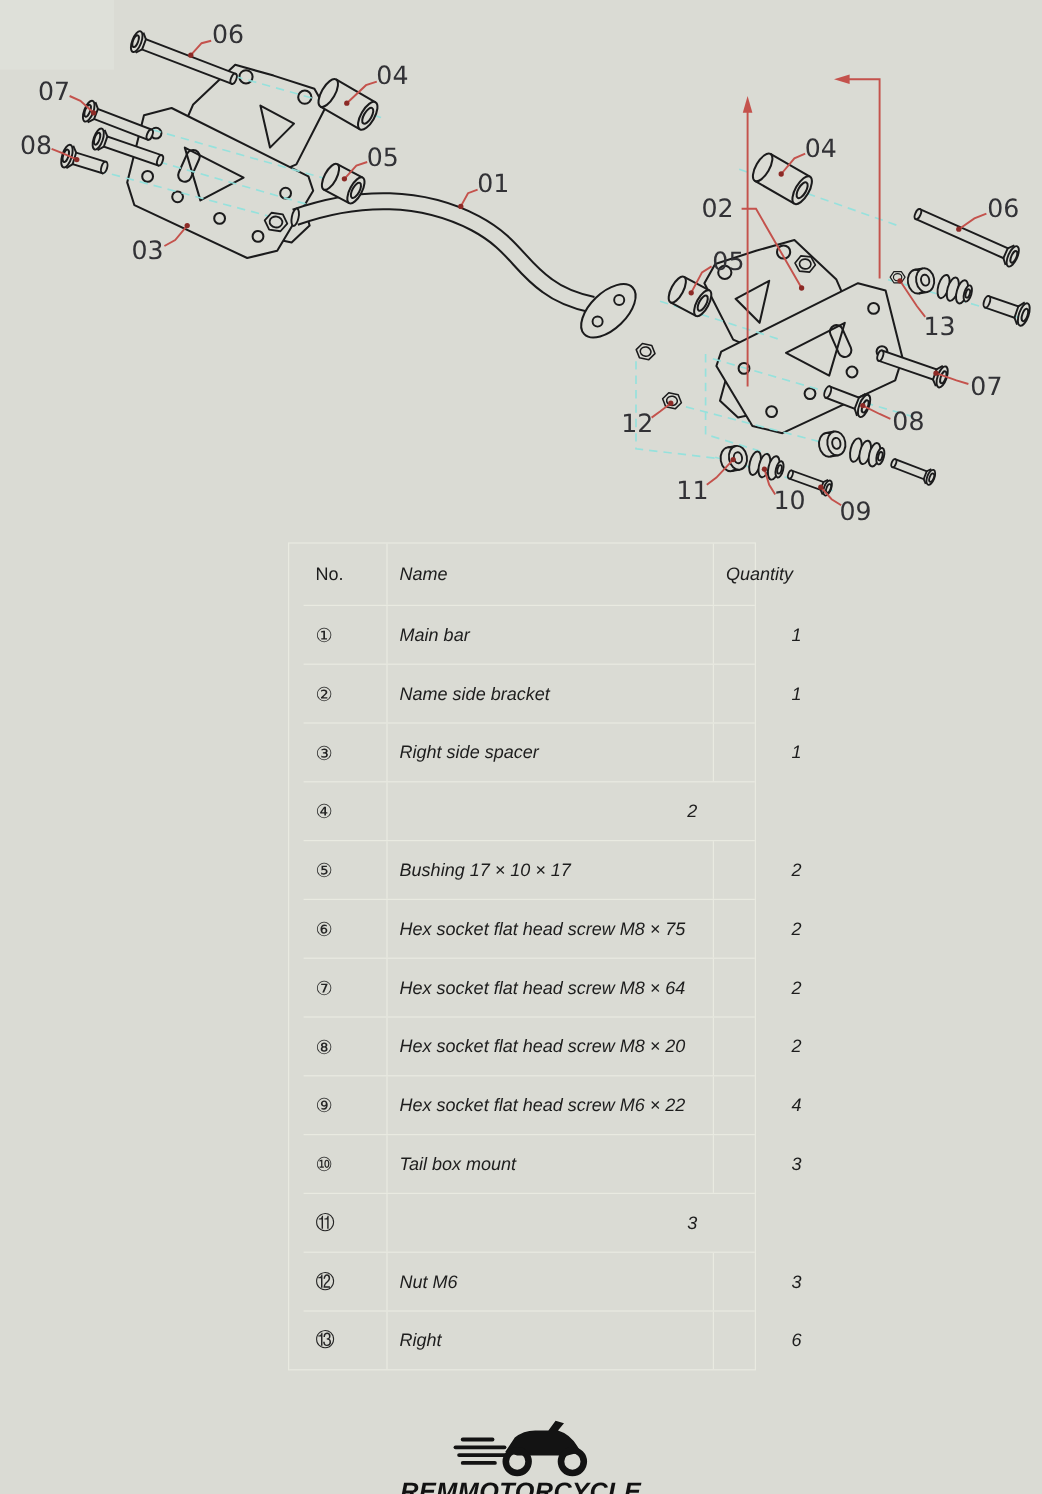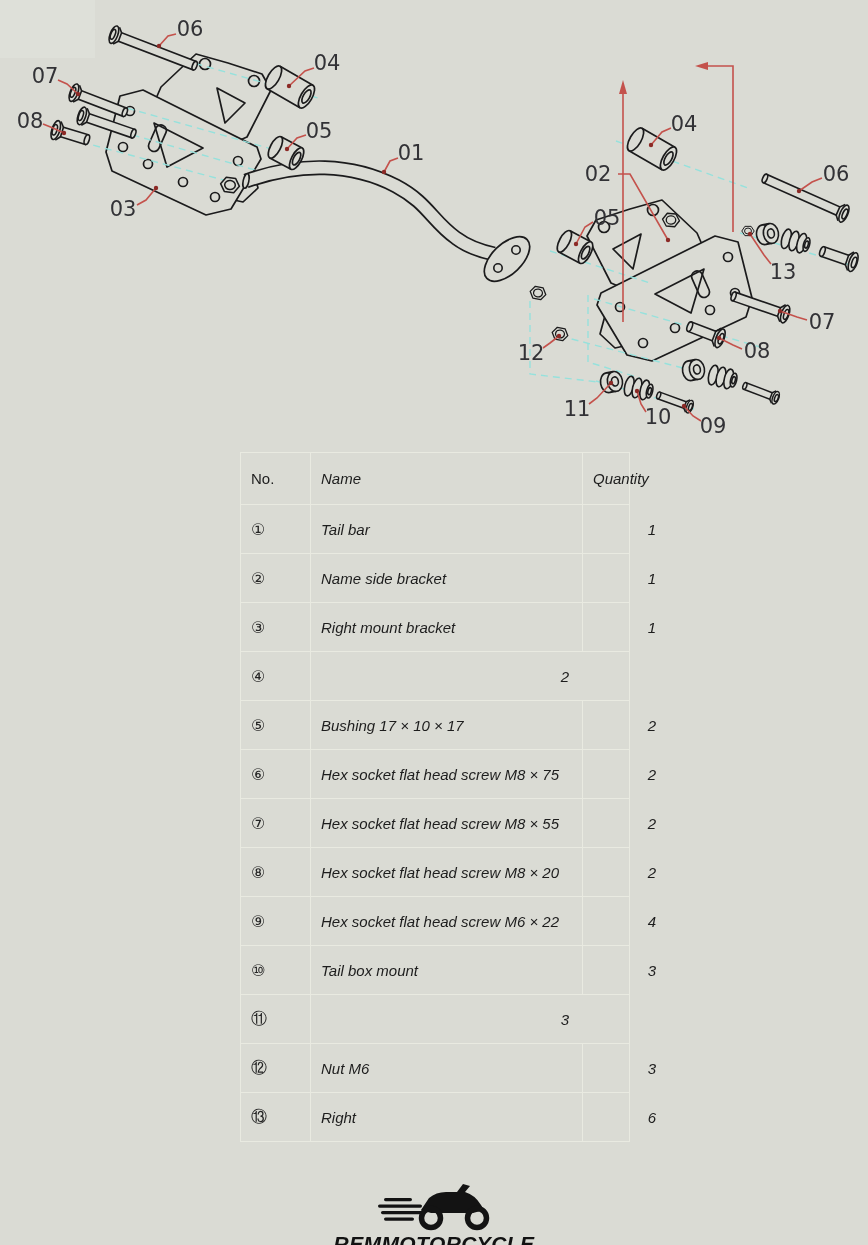--- a/index.html
+++ b/index.html
@@ -14,21 +14,21 @@
   *{margin:0;padding:0;box-sizing:border-box;}
   html,body{width:868px;height:1245px;}
   body{background:var(--bg);font-family:"Liberation Sans",sans-serif;position:relative;overflow:hidden;}
   .page{position:absolute;inset:0;width:868px;height:1245px;background:var(--bg);overflow:hidden;}
 
   .diagram-wrap{position:absolute;left:0;top:0;width:868px;height:455px;}
   .diagram-wrap svg{display:block;}
   .callout{font-family:"DejaVu Sans",sans-serif;font-size:21px;fill:#323236;}
 
   
-  .ptable{position:absolute;left:240px;top:452px;width:390px;border:1px solid var(--tline);background:var(--bg);}
+  .ptable{position:absolute;left:240px;top:452px;width:390px;border:1px solid var(--tline);background:var(--bg);padding-left:12px;}
   .prow{display:grid;grid-template-columns:69px 272px 87px;height:49px;border-top:1px solid var(--tline);}
   .prow.header{height:51px;border-top:none;}
   .cell{display:flex;align-items:center;padding:0 10px;font-size:15px;color:var(--ink);overflow:hidden;white-space:nowrap;}
   .cell.c2,.cell.c3{border-left:1px solid var(--tline);font-style:italic;}
   .cell.qty-val{justify-content:flex-end;padding-right:13px;}
   .cell.no-val{font-family:"DejaVu Sans",sans-serif;font-size:16px;color:#242424;}
 
   
   .footer{position:absolute;left:0;top:1182px;width:868px;display:flex;flex-direction:column;align-items:center;}
   .brand{margin-top:-2px;font-size:21px;font-weight:bold;font-style:italic;letter-spacing:.4px;color:#121212;}
@@ -264,50 +264,50 @@
   </div>
 
   <div class="ptable">
     <div class="prow header">
       <div class="cell c1">No.</div>
       <div class="cell c2">Name</div>
       <div class="cell c3">Quantity</div>
     </div>
     <div class="prow">
       <div class="cell c1 no-val">①</div>
-      <div class="cell c2">Tail bar</div>
+      <div class="cell c2">Main bar</div>
       <div class="cell c3 qty-val">1</div>
     </div>
     <div class="prow">
       <div class="cell c1 no-val">②</div>
       <div class="cell c2">Name side bracket</div>
       <div class="cell c3 qty-val">1</div>
     </div>
     <div class="prow">
       <div class="cell c1 no-val">③</div>
-      <div class="cell c2">Right mount bracket</div>
+      <div class="cell c2">Right side spacer</div>
       <div class="cell c3 qty-val">1</div>
     </div>
     <div class="prow">
       <div class="cell c1 no-val">④</div>
       <div class="cell c3 qty-val">2</div>
     </div>
     <div class="prow">
       <div class="cell c1 no-val">⑤</div>
       <div class="cell c2">Bushing 17 × 10 × 17</div>
       <div class="cell c3 qty-val">2</div>
     </div>
     <div class="prow">
       <div class="cell c1 no-val">⑥</div>
       <div class="cell c2">Hex socket flat head screw M8 × 75</div>
       <div class="cell c3 qty-val">2</div>
     </div>
     <div class="prow">
       <div class="cell c1 no-val">⑦</div>
-      <div class="cell c2">Hex socket flat head screw M8 × 55</div>
+      <div class="cell c2">Hex socket flat head screw M8 × 64</div>
       <div class="cell c3 qty-val">2</div>
     </div>
     <div class="prow">
       <div class="cell c1 no-val">⑧</div>
       <div class="cell c2">Hex socket flat head screw M8 × 20</div>
       <div class="cell c3 qty-val">2</div>
     </div>
     <div class="prow">
       <div class="cell c1 no-val">⑨</div>
       <div class="cell c2">Hex socket flat head screw M6 × 22</div>

